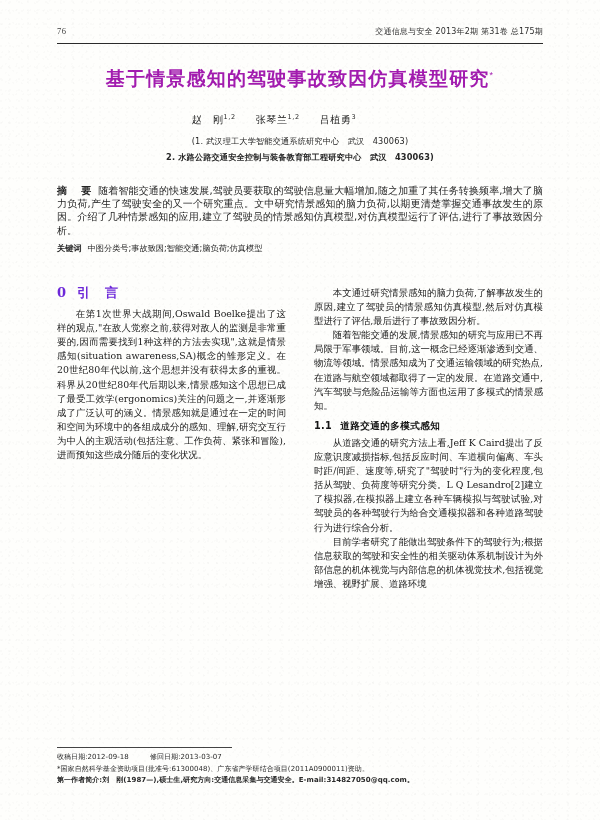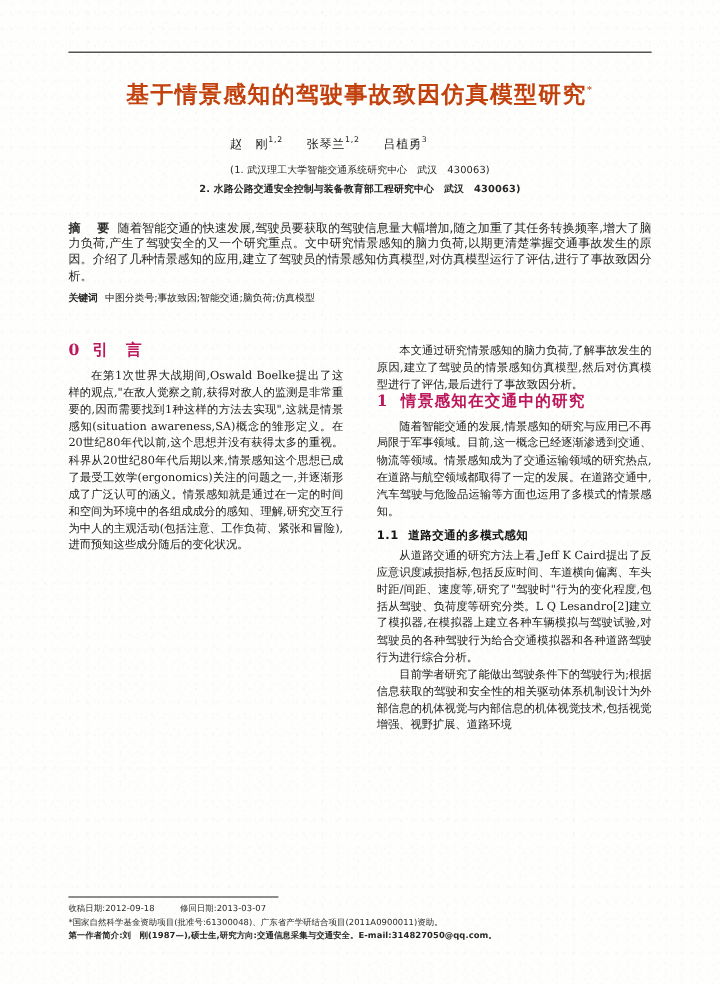--- a/index.html
+++ b/index.html
@@ -76,25 +76,25 @@
     height: 0;
     border-top: 1.3px solid #2b2b2b;
   }
 
   
   .title {
     position: absolute;
     left: 0; top: 66px;
     width: 600px;
     text-align: center;
-    font-family: Liberation Serif, serif;
+    font-family: Liberation Sans, sans-serif;
     font-weight: bold;
     font-size: 19px;
     letter-spacing: 1.2px;
-    color: #c2410c;
+    color: #a21caf;
   }
   .title sup {
     font-size: 9px;
     font-weight: normal;
     vertical-align: super;
   }
   .authors {
     position: absolute;
     left: 0; top: 113px;
     width: 548px;
@@ -165,21 +165,21 @@
   }
   .col.left  { left: 57px; }
   .col.right { left: 314px; }
 
   h2.sec {
     font-family: "DejaVu Serif", serif;
     font-weight: bold;
     font-size: 13px;
     margin: 0 0 7px 0;
     letter-spacing: 1px;
-    color: #be185d;
+    color: #6d28d9;
   }
   h2.sec .num { margin-right: 10px; font-weight: bold; }
   h3.subsec {
     font-family: "DejaVu Sans", sans-serif;
     font-weight: bold;
     font-size: 9.6px;
     margin: 6px 0 3px 0;
     letter-spacing: .4px;
     color: #151515;
   }
@@ -212,20 +212,24 @@
   .footnotes .fn { display: block; white-space: nowrap; overflow: hidden; }
   .footnotes .fn.b { font-weight: bold; }
 </style>
 </head>
 <body>
 
 <div id="page"></div>
 
 <div class="content">
 
+  <div class="runhead">
+    <span class="folio">76</span>
+    <span class="journal-line">交通信息与安全  2013年2期  第31卷  总175期</span>
+  </div>
   <div class="rule"></div>
 
   <div class="title">
     <span>基于情景感知的驾驶事故致因仿真模型研究</span><sup>*</sup>
   </div>
 
   <div class="authors">
     <span class="nm"><span>赵　刚</span><sup>1,2</sup></span><span class="nm"><span>张琴兰</span><sup>1,2</sup></span><span class="nm"><span>吕植勇</span><sup>3</sup></span>
   </div>
 
@@ -243,23 +247,20 @@
 
   <div class="col left">
     <h2 class="sec">
       <span class="num">0</span><span>引　言</span>
     </h2>
     <p class="para">在第1次世界大战期间,Oswald Boelke提出了这样的观点,"在敌人觉察之前,获得对敌人的监测是非常重要的,因而需要找到1种这样的方法去实现",这就是情景感知(situation awareness,SA)概念的雏形定义。在20世纪80年代以前,这个思想并没有获得太多的重视。科界从20世纪80年代后期以来,情景感知这个思想已成了最受工效学(ergonomics)关注的问题之一,并逐渐形成了广泛认可的涵义。情景感知就是通过在一定的时间和空间为环境中的各组成成分的感知、理解,研究交互行为中人的主观活动(包括注意、工作负荷、紧张和冒险),进而预知这些成分随后的变化状况。</p>
   </div>
 
   <div class="col right">
     <p class="para">本文通过研究情景感知的脑力负荷,了解事故发生的原因,建立了驾驶员的情景感知仿真模型,然后对仿真模型进行了评估,最后进行了事故致因分析。</p>
-    <h2 class="sec">
-      <span class="num">1</span><span>情景感知在交通中的研究</span>
-    </h2>
     <p class="para">随着智能交通的发展,情景感知的研究与应用已不再局限于军事领域。目前,这一概念已经逐渐渗透到交通、物流等领域。情景感知成为了交通运输领域的研究热点,在道路与航空领域都取得了一定的发展。在道路交通中,汽车驾驶与危险品运输等方面也运用了多模式的情景感知。</p>
     <h3 class="subsec">
       <span class="num">1.1</span><span>道路交通的多模式感知</span>
     </h3>
     <p class="para">从道路交通的研究方法上看,Jeff K Caird提出了反应意识度减损指标,包括反应时间、车道横向偏离、车头时距/间距、速度等,研究了"驾驶时"行为的变化程度,包括从驾驶、负荷度等研究分类。L Q Lesandro[2]建立了模拟器,在模拟器上建立各种车辆模拟与驾驶试验,对驾驶员的各种驾驶行为给合交通模拟器和各种道路驾驶行为进行综合分析。</p>
     <p class="para">目前学者研究了能做出驾驶条件下的驾驶行为;根据信息获取的驾驶和安全性的相关驱动体系机制设计为外部信息的机体视觉与内部信息的机体视觉技术,包括视觉增强、视野扩展、道路环境</p>
   </div>
 
   <div class="foot-rule"></div>
   <div class="footnotes">

